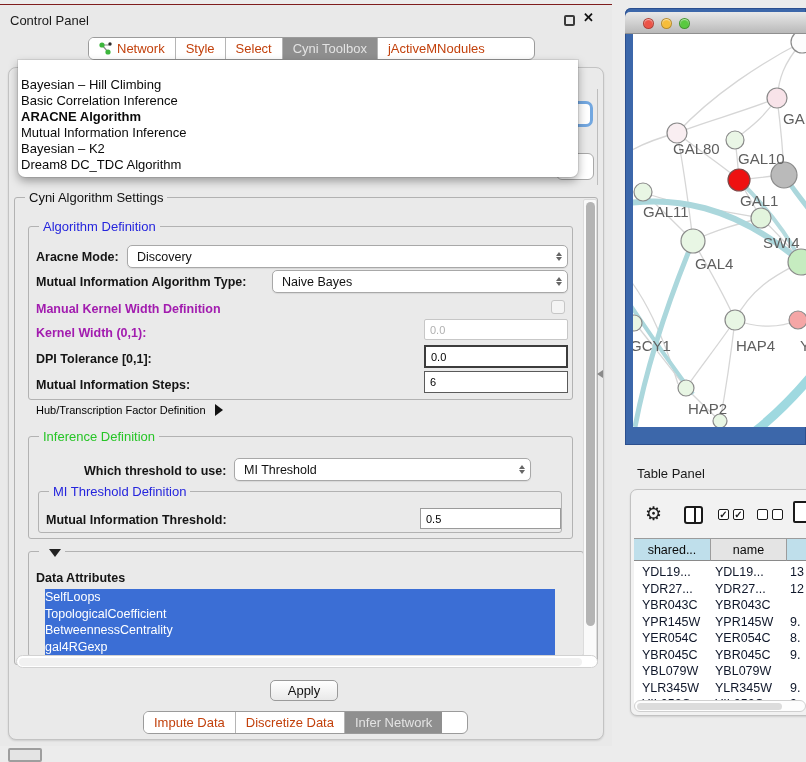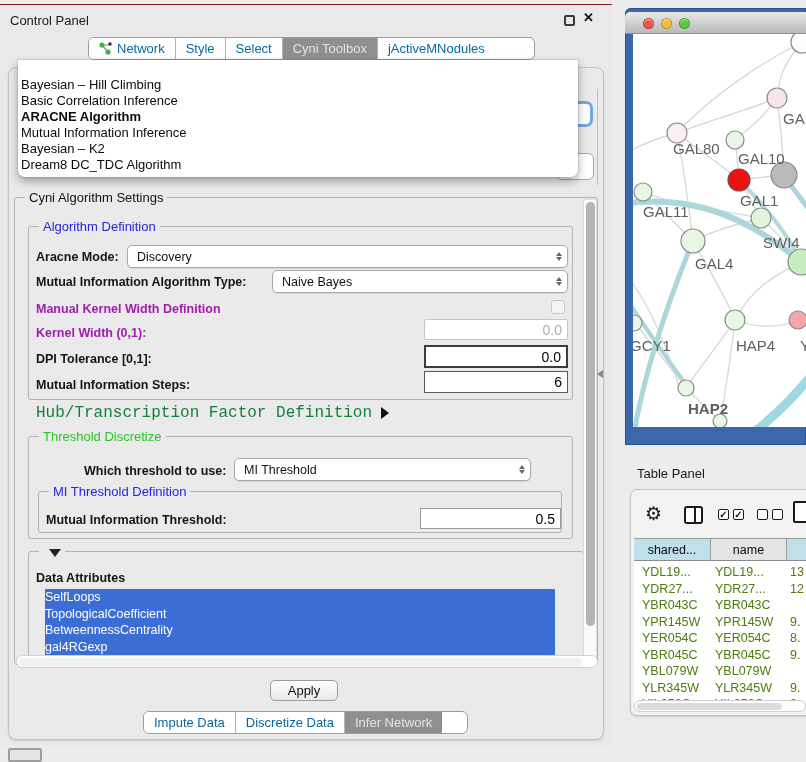--- a/index.html
+++ b/index.html
@@ -8,21 +8,21 @@
   .abs { position:absolute; }
 
   
   .cp { left:0; top:4px; width:612px; height:742px; background:#e9e9e9; border-top:1px solid #7f1d1d; }
   .cp-title { left:10px; top:8px; font-size:13px; color:#1a1a1a; }
   .float-btn { left:564px; top:10px; width:11px; height:11px; border:2px solid #3a3a3a; border-radius:2px; background:#e9e9e9; }
   .close-btn { left:583px; top:5px; font-size:13px; font-weight:900; color:#111; }
 
   
   .seg-bar { display:flex; border:1px solid #9b9b9b; border-radius:6px; overflow:hidden; background:#fff; height:23px; }
-  .seg { display:flex; align-items:center; justify-content:center; font-size:13px; color:#0369a1; border-right:1px solid #b5b5b5; padding:0 10px; background:#fff; white-space:nowrap; }
+  .seg { display:flex; align-items:center; justify-content:center; font-size:13px; color:#c2410c; border-right:1px solid #b5b5b5; padding:0 10px; background:#fff; white-space:nowrap; }
   .seg:last-child { border-right:none; }
   .seg.selected { background:#8f8f8f; color:#e3e3e3; }
   .top-tabs { left:88px; top:32px; width:447px; }
   .bottom-tabs { left:143px; top:706px; width:325px; }
   .net-ico { width:13px; height:15px; margin-right:5px; }
 
   
   .outer-panel { left:8px; top:62px; width:596px; height:673px; background:#eaeaea; border:1px solid #c3c3c3; border-radius:8px; box-shadow:0 1px 2px rgba(0,0,0,.12); }
 
   
@@ -46,29 +46,29 @@
   .lbl { position:absolute; font-size:12.5px; font-weight:700; color:#151515; white-space:nowrap; }
   .lbl.dim { color:#a21caf; }
 
   .combo { position:absolute; background:#fff; border:1px solid #a8a8a8; border-radius:5px; height:23px; display:flex; align-items:center; box-shadow:0 1px 1px rgba(0,0,0,.08); }
   .combo .ctext { flex:1; font-size:12.5px; padding-left:9px; color:#111; }
   .combo .arrows { width:16px; display:flex; flex-direction:column; align-items:center; justify-content:center; gap:1px; }
   .combo .arrows i { width:0; height:0; border-left:3.5px solid transparent; border-right:3.5px solid transparent; }
   .combo .arrows i.up { border-bottom:4px solid #666; }
   .combo .arrows i.down { border-top:4px solid #666; }
 
-  .field { position:absolute; background:#fff; font-size:14px; text-align:right; padding:0 5px; font-family:"Liberation Sans",sans-serif; }
+  .field { position:absolute; background:#fff; font-size:11px; text-align:left; padding:0 5px; font-family:"Liberation Sans",sans-serif; }
   .field.disabled { border:1px solid #c7c7c7; color:#b0b0b0; border-radius:2px; }
   .field.strong { border:2px solid #3c3c3c; color:#000; }
   .field.mid { border:1px solid #5a5a5a; color:#000; }
   .field.thin { border:1px solid #9a9a9a; color:#000; }
 
   .checkbox { position:absolute; width:14px; height:14px; border:1px solid #c6c6c6; border-radius:3px; background:#f4f4f4; }
 
-  .hub-row { position:absolute; left:36px; top:399px; font-size:16px; color:#15803d; display:flex; align-items:center;font-family:Liberation Mono, monospace; }
+  .hub-row { position:absolute; left:36px; top:399px; font-size:11px; color:#000000; display:flex; align-items:center; }
   .hub-arrow { width:0; height:0; border-top:6px solid transparent; border-bottom:6px solid transparent; border-left:8px solid #111; margin-left:9px; }
   .src-arrow { display:inline-block; width:0; height:0; border-left:6px solid transparent; border-right:6px solid transparent; border-top:8px solid #222; margin-left:6px; vertical-align:middle; }
 
   .attr-list { position:absolute; left:45px; top:584px; width:510px; height:66px; background:#fff; overflow:hidden; }
   .attr-item { height:16.5px; background:#3b6ed5; color:#fff; font-size:12.5px; line-height:16.5px; }
   .attr-thumb { position:absolute; right:4px; top:4px; width:7px; height:52px; background:#8f8f8f; border-radius:4px; }
 
   .vscroll { left:583px; top:194px; width:14px; height:462px; background:#fafafa; border:1px solid #dcdcdc; border-radius:2px; z-index:3; }
   .vscroll .thumb { position:absolute; left:1.5px; top:2px; width:9px; height:424px; background:#b4b4b4; border-radius:5px; }
   .hscroll { left:16px; top:650px; width:582px; height:13px; background:#fff; border:1px solid #d2d2d2; border-radius:7px; z-index:3; }
@@ -96,21 +96,21 @@
   .cols-icon i { position:absolute; left:50%; top:0; width:2px; height:100%; background:#1a1a1a; }
   .cb-pair { position:absolute; display:flex; gap:4px; }
   .cb { width:11px; height:11px; border:1.5px solid #1a1a1a; border-radius:2px; background:#fff; font-size:10px; line-height:9px; text-align:center; color:#1a1a1a; font-weight:700; }
   .doc-icon { left:793px; top:501px; width:16px; height:22px; border:2px solid #1a1a1a; background:#fff; border-radius:2px; }
 
   .thead { position:absolute; top:538px; height:23px; display:flex; }
   .th { border-right:1px solid #9c9c9c; border-top:1px solid #9c9c9c; border-bottom:1px solid #8a8a8a; font-size:12.5px; display:flex; align-items:center; justify-content:center; color:#0a0a0a; }
   .th.blue { background:#bfdfeb; }
   .th.gray { background:#e4e4e4; }
   .tbody { position:absolute; left:634px; top:561px; width:172px; height:146px; background:#fff; overflow:hidden; padding-top:4px; }
-  .trow { height:16.5px; display:flex; font-size:12.5px; color:#4d7c0f; }
+  .trow { height:16.5px; display:flex; font-size:12.5px; color:#0f172a; }
   .trow span { white-space:nowrap; overflow:hidden; }
   .tc1 { width:78px; padding-left:8px; }
   .tc2 { width:76px; padding-left:3px; }
   .tc3 { padding-left:2px; }
   .tp-hscroll { left:634px; top:700px; width:172px; height:12px; background:#fdfdfd; border:1px solid #d0d0d0; border-radius:6px; }
   .tp-hscroll .thumb { position:absolute; left:2px; top:1.5px; width:85%; height:7px; background:#dcdcdc; border-radius:4px; }
 </style>
 </head>
 <body>
 
@@ -193,21 +193,21 @@
   <input class="field strong abs" style="left: 424px; top: 340px; width: 144px; height: 23px;" value="0.0">
   <div class="lbl" style="left:36px; top:373px;">Mutual Information Steps:</div>
   <input class="field mid abs" style="left: 424px; top: 366px; width: 144px; height: 22px;" value="6">
 
   <div class="hub-row">
     <span>Hub/Transcription Factor Definition</span>
     <span class="hub-arrow"></span>
   </div>
 
   <div class="group" style="left:28px; top:431px; width:545px; height:103px;">
-    <span class="gtitle green">Threshold Discretize</span>
+    <span class="gtitle green">Inference Definition</span>
   </div>
   <div class="lbl" style="left:84px; top:459px;">Which threshold to use:</div>
   <div class="combo" style="left:234px; top:453px; width:297px;">
     <span class="ctext">MI Threshold</span>
     <span class="arrows">
         <i class="up"></i>
         <i class="down"></i>
       </span>
   </div>
   <div class="group" style="left:38px; top:486px; width:524px; height:42px;">
@@ -320,21 +320,21 @@
         <div class="net-label" style="left: 150px; top: 76px;">GAL</div>
         <div class="net-label" style="left: 40px; top: 106px;">GAL80</div>
         <div class="net-label" style="left: 105px; top: 116px;">GAL10</div>
         <div class="net-label" style="left: 107px; top: 158px;">GAL1</div>
         <div class="net-label" style="left: 10px; top: 169px;">GAL11</div>
         <div class="net-label" style="left: 130px; top: 200px;">SWI4</div>
         <div class="net-label" style="left: 62px; top: 221px;">GAL4</div>
         <div class="net-label" style="left: -3px; top: 303px;">GCY1</div>
         <div class="net-label" style="left: 103px; top: 303px;">HAP4</div>
         <div class="net-label" style="left: 167px; top: 303px;">Y</div>
-        <div class="net-label" style="left: 55px; top: 366px; font-weight: bold;">HAP2</div>
+        <div class="net-label" style="left: 55px; top: 366px;">HAP2</div>
       </div>
   </div>
 </div>
 
 <div class="abs tp-title">Table Panel</div>
 <div class="abs tp-win"></div>
 <div class="abs gear">⚙</div>
 <div class="abs cols-icon">
     <i></i>
   </div>

